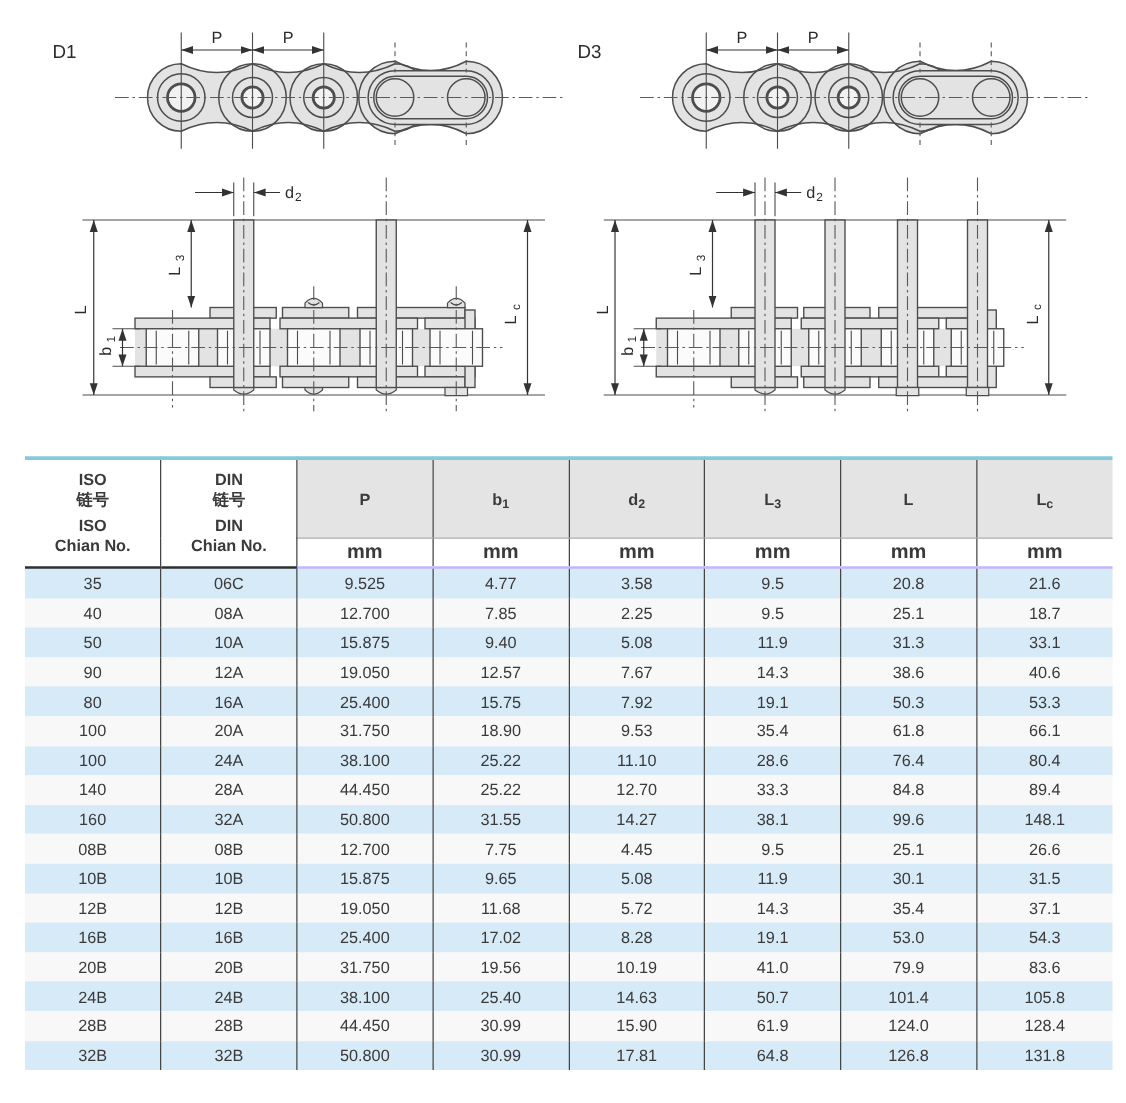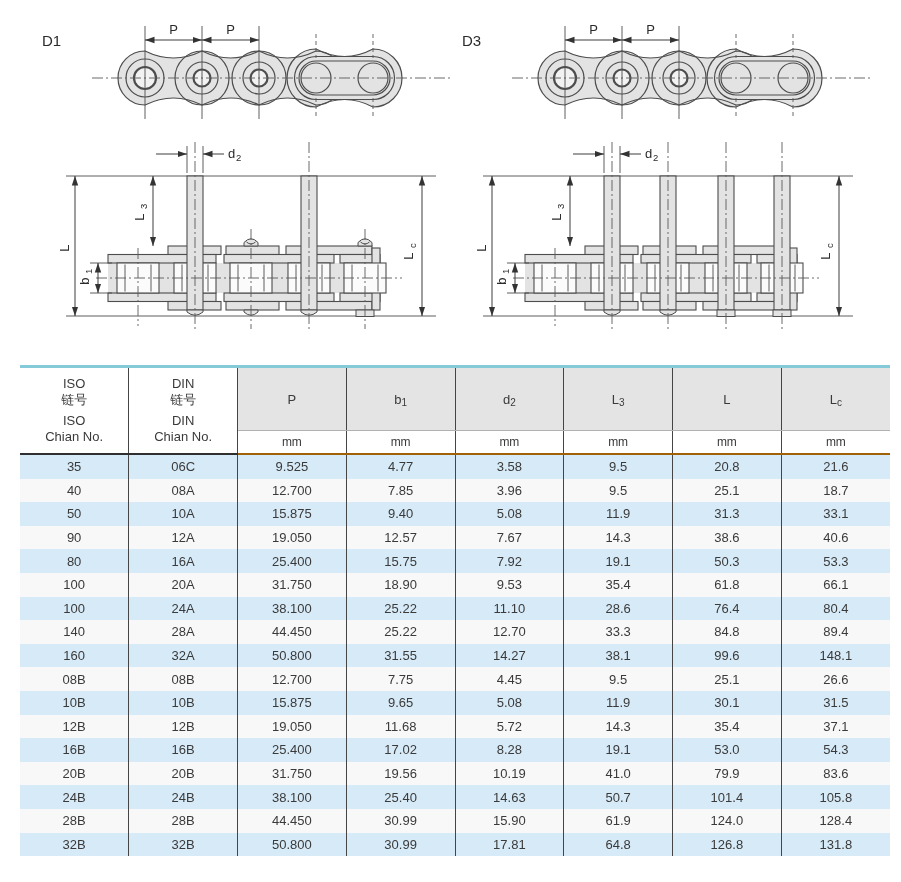--- a/index.html
+++ b/index.html
@@ -28,31 +28,31 @@
   .dimtext{font-size:13px;}
   .subtext{font-size:9.5px;}
 
   
   .spec-table{
     position:absolute;left:20px;top:365px;width:870px;
     border-collapse:collapse;table-layout:fixed;
     border-top:3px solid #85cad8;
     font-size:13px;color:#3a3a3a;
   }
-  .spec-table th{font-weight:normal;}
+  .spec-table th{font-weight:bold;}
   .spec-table th,.spec-table td{
     border-left:1px solid #454545;border-right:1px solid #454545;
     text-align:center;padding:0;
   }
   .spec-table tr > *:first-child{border-left:none;}
   .spec-table tr > *:last-child{border-right:none;}
   th.idcol{background:#ffffff;border-bottom:2px solid #2f2f2f;line-height:16px;}
   th.idcol .gap{display:block;height:5px;}
   th.sym{background:#e4e4e4;height:62px;border-bottom:1px solid #b2b2b2;}
-  th.unit{height:22px;font-size:12px;border-bottom:2px solid #a16207;}
+  th.unit{height:22px;font-size:16px;border-bottom:2px solid #c4b5fd;}
   .sym .main{font-size:13px;}
   .sym .sub,.hsub{font-size:10px;position:relative;top:2px;}
   tbody td{height:23.6px;}
   tbody tr:nth-child(odd){background:#d7eaf7;}
   tbody tr:nth-child(even){background:#f8f8f8;}
 </style>
 </head>
 <body>
 
 <svg class="diagram" style="left:30px;top:6px;" width="430" height="118" viewBox="0 0 430 118">
@@ -337,21 +337,21 @@
         <td>3.58</td>
         <td>9.5</td>
         <td>20.8</td>
         <td>21.6</td>
       </tr>
       <tr>
         <td>40</td>
         <td>08A</td>
         <td>12.700</td>
         <td>7.85</td>
-        <td>3.96</td>
+        <td>2.25</td>
         <td>9.5</td>
         <td>25.1</td>
         <td>18.7</td>
       </tr>
       <tr>
         <td>50</td>
         <td>10A</td>
         <td>15.875</td>
         <td>9.40</td>
         <td>5.08</td>

